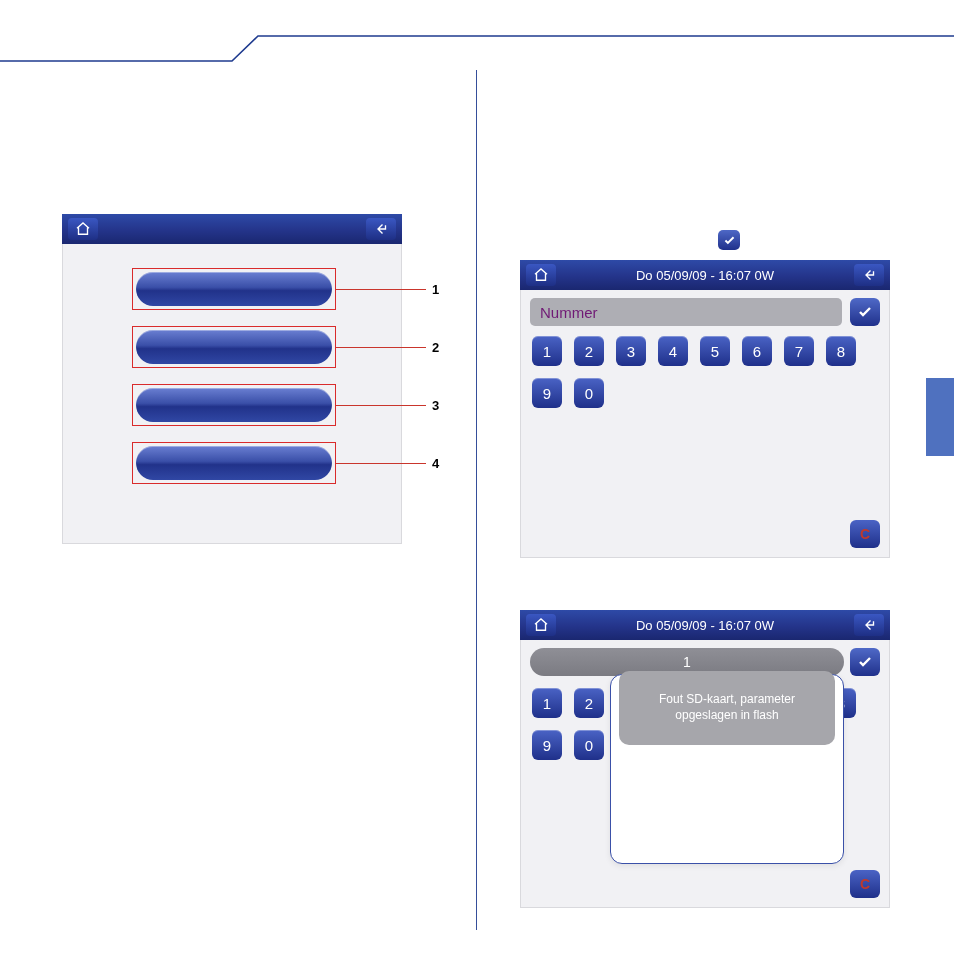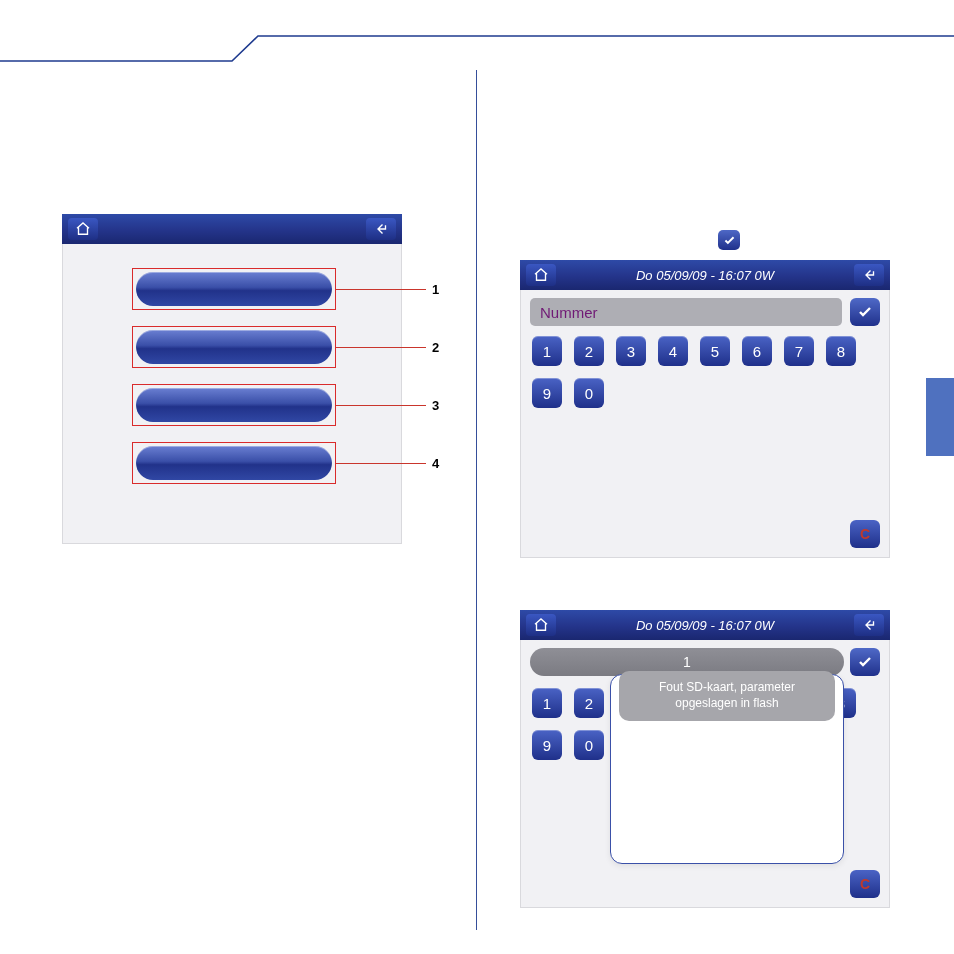--- a/index.html
+++ b/index.html
@@ -50,21 +50,21 @@
   .titlebar {
     height: 30px;
     background: linear-gradient(#2e4aa7, #24348a 55%, #1a2770);
     display: flex;
     align-items: center;
     padding: 0 4px;
     color: #fff;
     font-size: 13px;
     position: relative;
   }
-  .titlebar .spacer { flex: 1; text-align: center; font-style: italic; }
+  .titlebar .spacer { flex: 1; text-align: center; }
   .tb-btn {
     width: 30px;
     height: 22px;
     border-radius: 4px;
     background: linear-gradient(#3a57c2,#1e2f85);
     display: flex;
     align-items: center;
     justify-content: center;
     margin: 0 2px;
   }
@@ -170,21 +170,21 @@
     top: 64px;
     width: 234px;
     height: 190px;
     background: #fff;
     border: 1.5px solid #3a50a8;
     border-radius: 12px;
     box-shadow: 0 2px 6px rgba(0,0,0,.08);
   }
   .dialog-head {
     margin: -4px 8px 0;
-    height: 50px;
+    height: 74px;
     background: #a6a6ab;
     border-radius: 10px;
     color: #fff;
     font-size: 12px;
     display:flex;
     align-items:center;
     justify-content:center;
     text-align:center;
     line-height:1.3;
     padding:0 16px;

